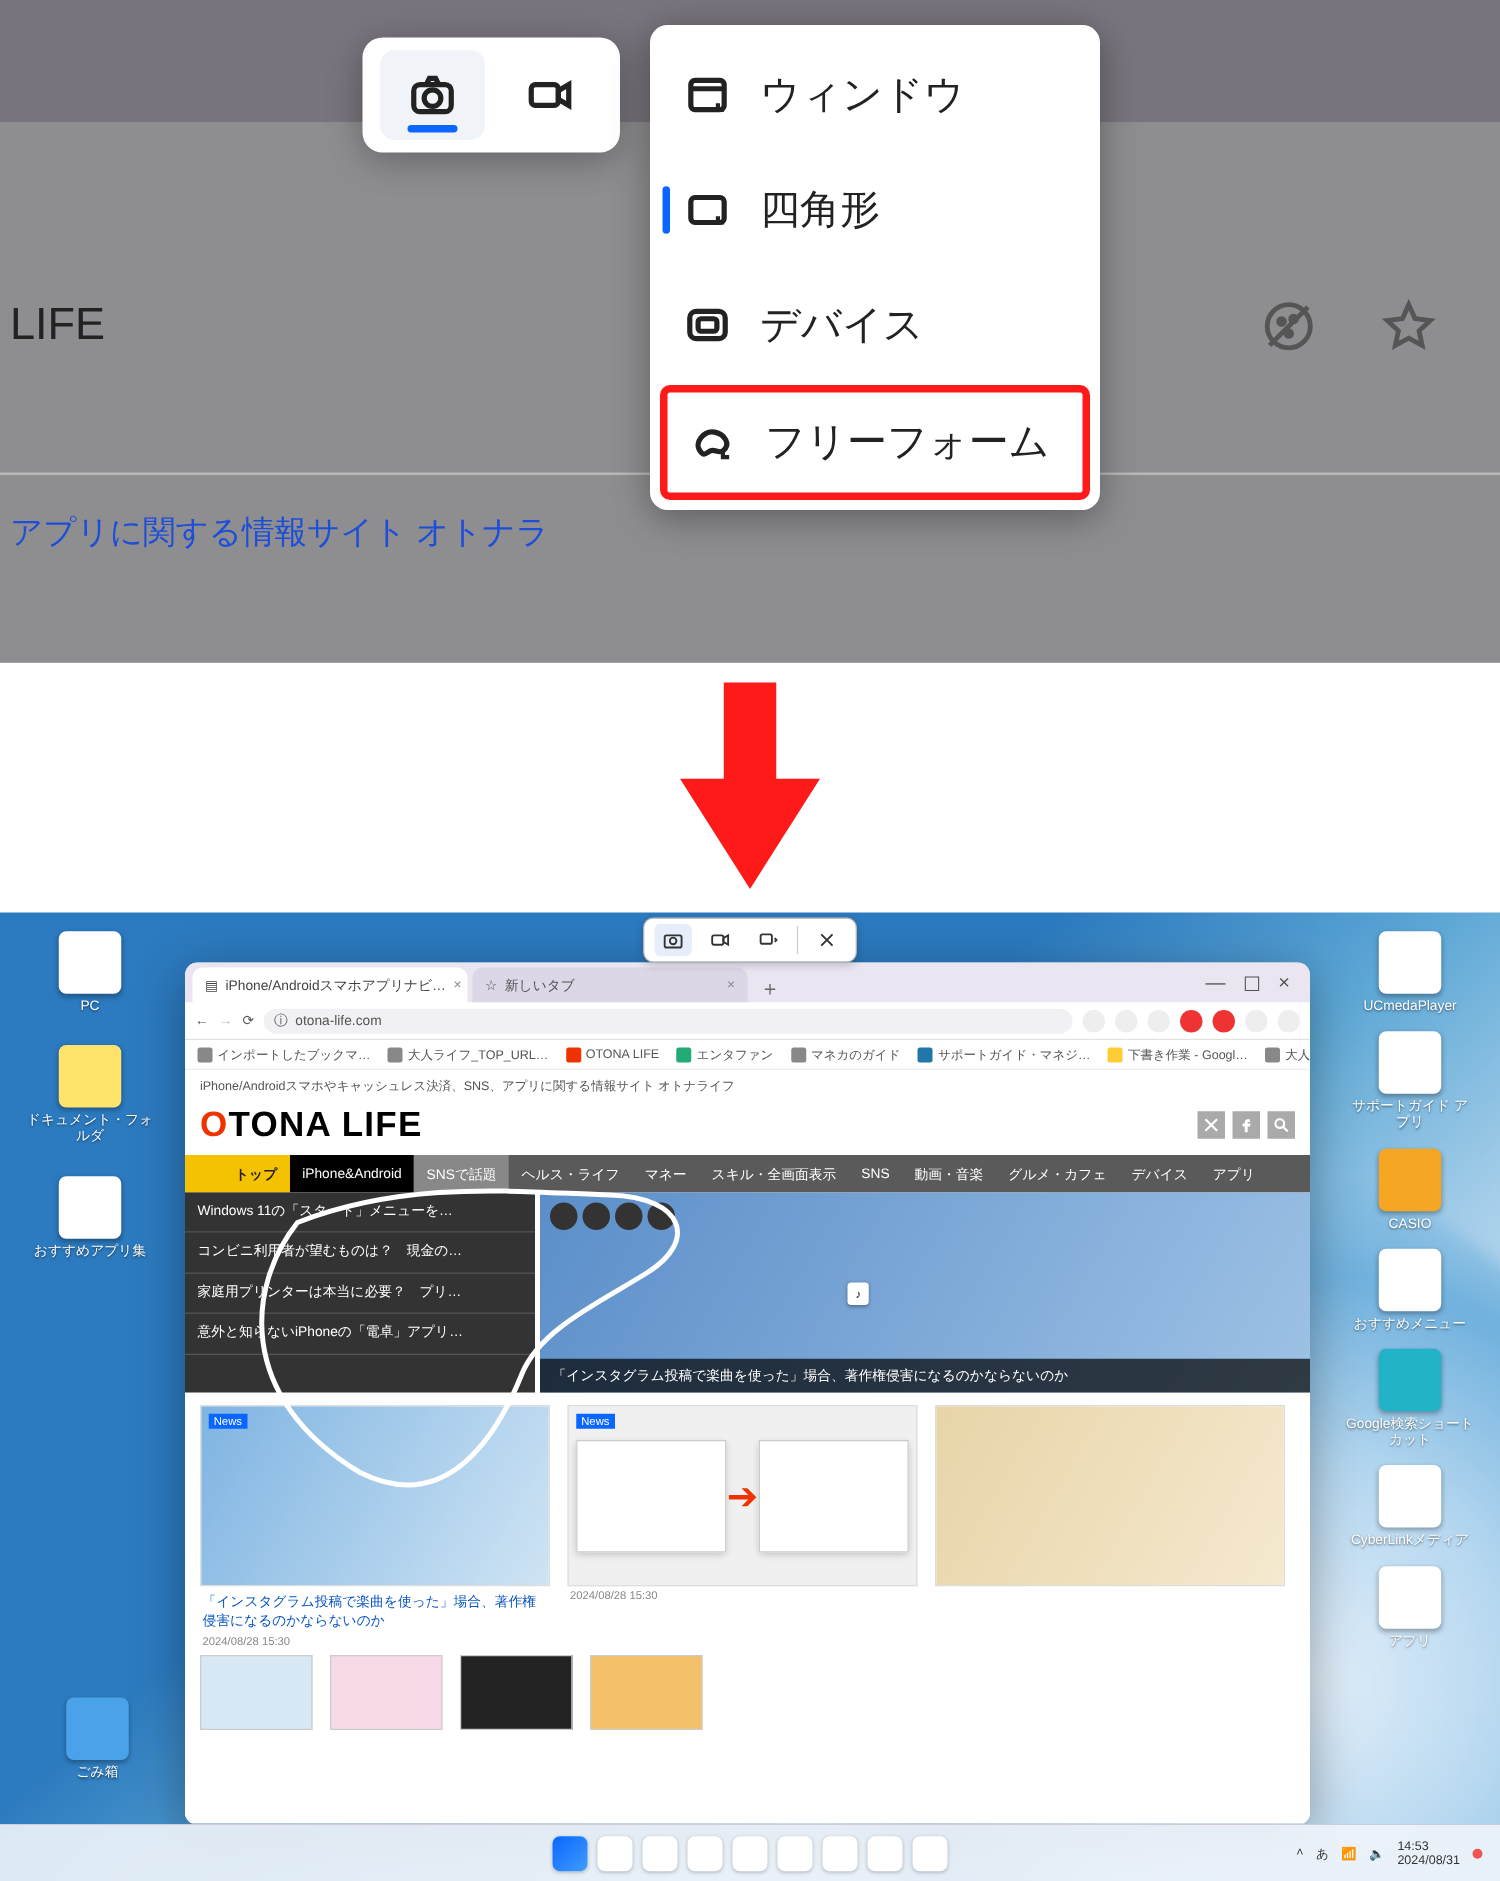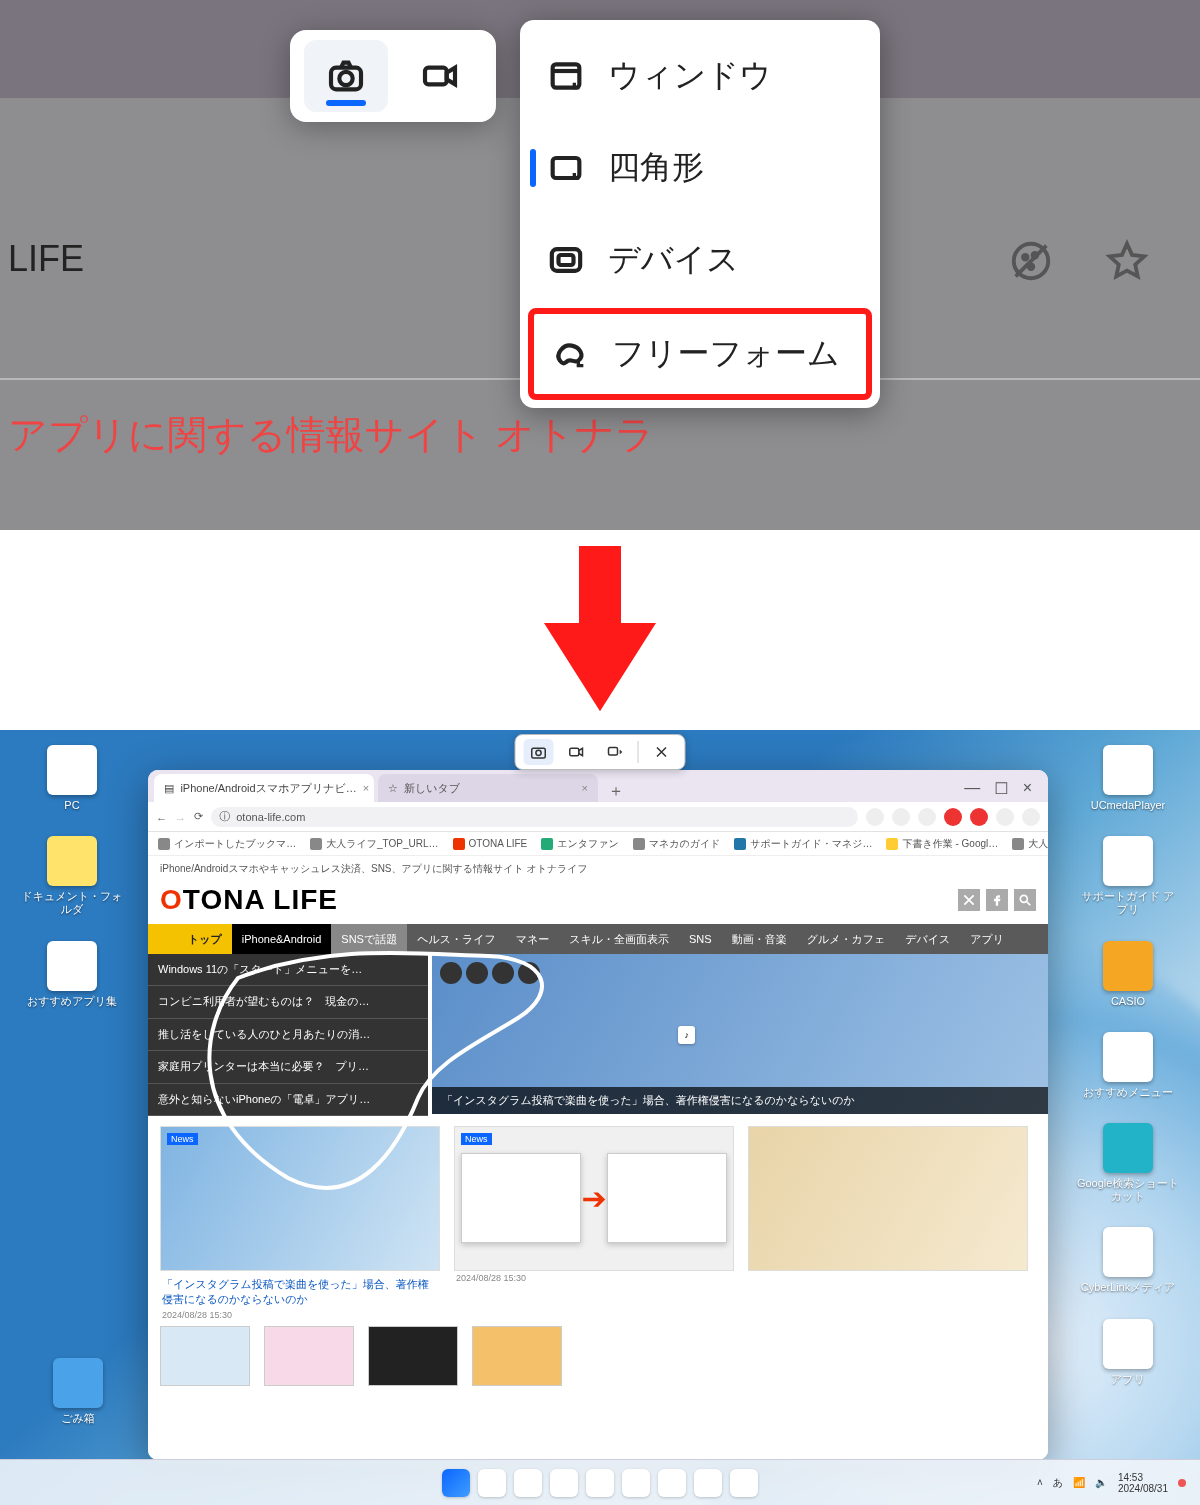--- a/index.html
+++ b/index.html
@@ -9,21 +9,21 @@
   .top-panel { position: relative; height: 530px; background: #666a6c; overflow: hidden; }
   .top-panel::before {
     content: ""; position: absolute; inset: 0;
     background: rgba(50,50,55,0.55);
   }
   .titlebar-strip { position: absolute; top: 0; left: 0; right: 0; height: 98px; background: #79747d; }
   .browser-area { position: absolute; top: 98px; left: 0; right: 0; bottom: 0; background: #fff; }
   .browser-area::before { content: ""; position: absolute; inset: 0; background: rgba(50,50,55,0.55); }
 
   .page-title-line { position: absolute; top: 140px; left: 0; font-size: 36px; color: #222; padding-left: 8px; }
-  .page-subtitle-line { position: absolute; top: 310px; left: 0; font-size: 39px; color: #ef4444; padding-left: 8px; }
+  .page-subtitle-line { position: absolute; top: 310px; left: 0; font-size: 26px; color: #1d4ed8; padding-left: 8px; }
   .page-subtitle-rule { position: absolute; top: 280px; left: 0; right: 0; height: 2px; background: #b8b8b8; }
 
   .toolbar-icons-right { position: absolute; top: 140px; right: 50px; display: flex; gap: 50px; }
   .toolbar-icons-right svg { width: 46px; height: 46px; stroke: #555; fill: none; stroke-width: 2; }
 
   
   .snip-toolbar {
     position: absolute; top: 30px; left: 290px;
     background: #fff; border-radius: 16px; padding: 10px 14px;
     display: flex; gap: 10px; box-shadow: 0 6px 30px rgba(0,0,0,0.3);
@@ -82,21 +82,21 @@
     display: flex; gap: 8px; padding: 4px 8px; align-items: center;
     z-index: 10; box-shadow: 0 2px 8px rgba(0,0,0,0.2);
   }
   .mini-snipbar .mbtn { width: 30px; height: 26px; display:flex; align-items:center; justify-content:center; border-radius: 5px; }
   .mini-snipbar .mbtn.active { background: #e6eefc; }
   .mini-snipbar svg { width: 20px; height: 18px; stroke: #333; fill: none; stroke-width: 2; }
   .mini-snipbar .sep { width: 1px; height: 22px; background: #ccc; }
 
   
   .dicons-left { position: absolute; top: 15px; left: 20px; display:flex; flex-direction: column; gap: 24px; }
-  .dicons-right { position: absolute; top: 15px; right: 20px; display:flex; flex-direction: column; gap: 24px; }
+  .dicons-right { position: absolute; top: 15px; right: 20px; display:flex; flex-direction: column; gap: 13px; }
   .dicon { width: 104px; display:flex; flex-direction:column; align-items:center; gap: 4px; }
   .dicon .ico { width: 50px; height: 50px; background: #fff; border-radius: 6px; box-shadow: 0 2px 4px rgba(0,0,0,0.3); position: relative; }
   .dicon .ico.yellow { background: #ffe36b; }
   .dicon .ico.blue { background: #4aa3e8; }
   .dicon .ico.orange { background: #f5a623; }
   .dicon .ico.teal { background: #23b3c9; }
   .dicon .lbl { font-size: 11px; color: #fff; text-align: center; line-height: 1.2; text-shadow: 0 1px 2px rgba(0,0,0,0.6); word-break: break-all; }
   .recycle { position: absolute; bottom: 80px; left: 26px; }
 
   
@@ -441,21 +441,20 @@
         <div class="ni">動画・音楽</div>
         <div class="ni">グルメ・カフェ</div>
         <div class="ni">デバイス</div>
         <div class="ni">アプリ</div>
       </div>
 
       <div class="hero">
         <div class="hero-left">
           <div class="hl">Windows 11の「スタート」メニューを…</div>
           <div class="hl">コンビニ利用者が望むものは？　現金の…</div>
-          <div class="hl">推し活をしている人のひと月あたりの消…</div>
           <div class="hl">家庭用プリンターは本当に必要？　プリ…</div>
           <div class="hl">意外と知らないiPhoneの「電卓」アプリ…</div>
         </div>
         <div class="hero-right">
           <div class="chips">
               <div class="chip"></div>
               <div class="chip"></div>
               <div class="chip"></div>
               <div class="chip"></div>
             </div>

